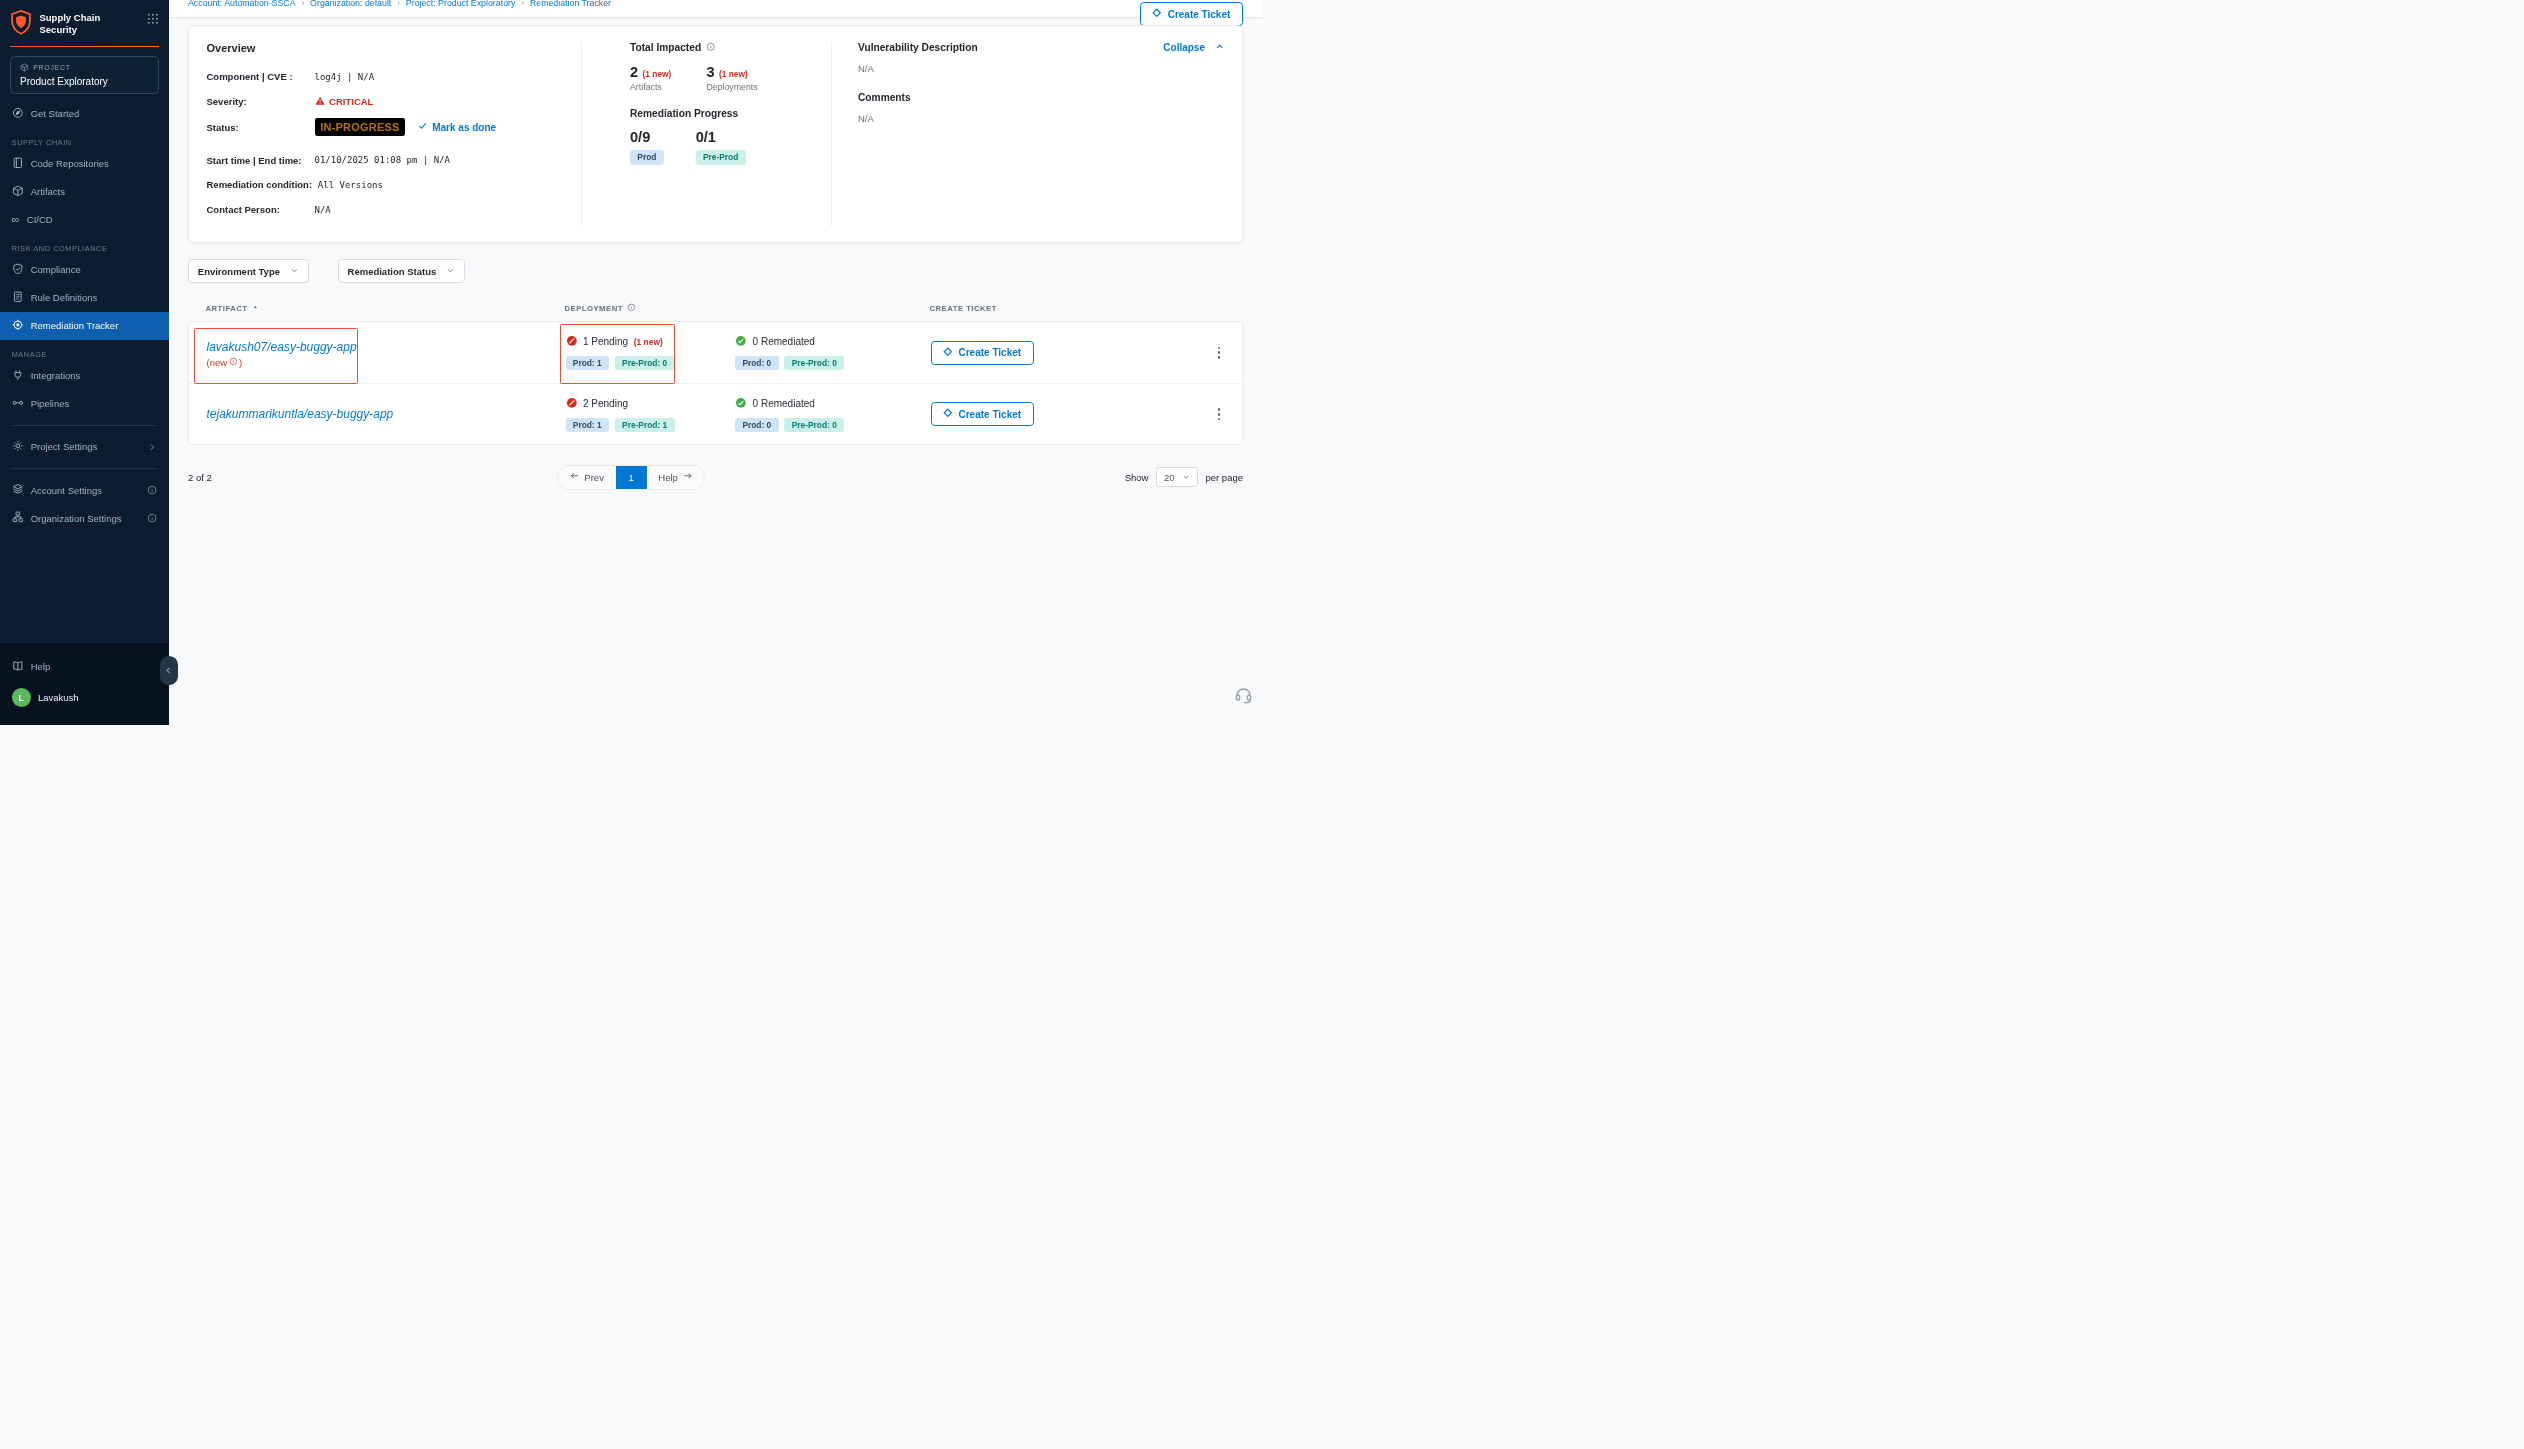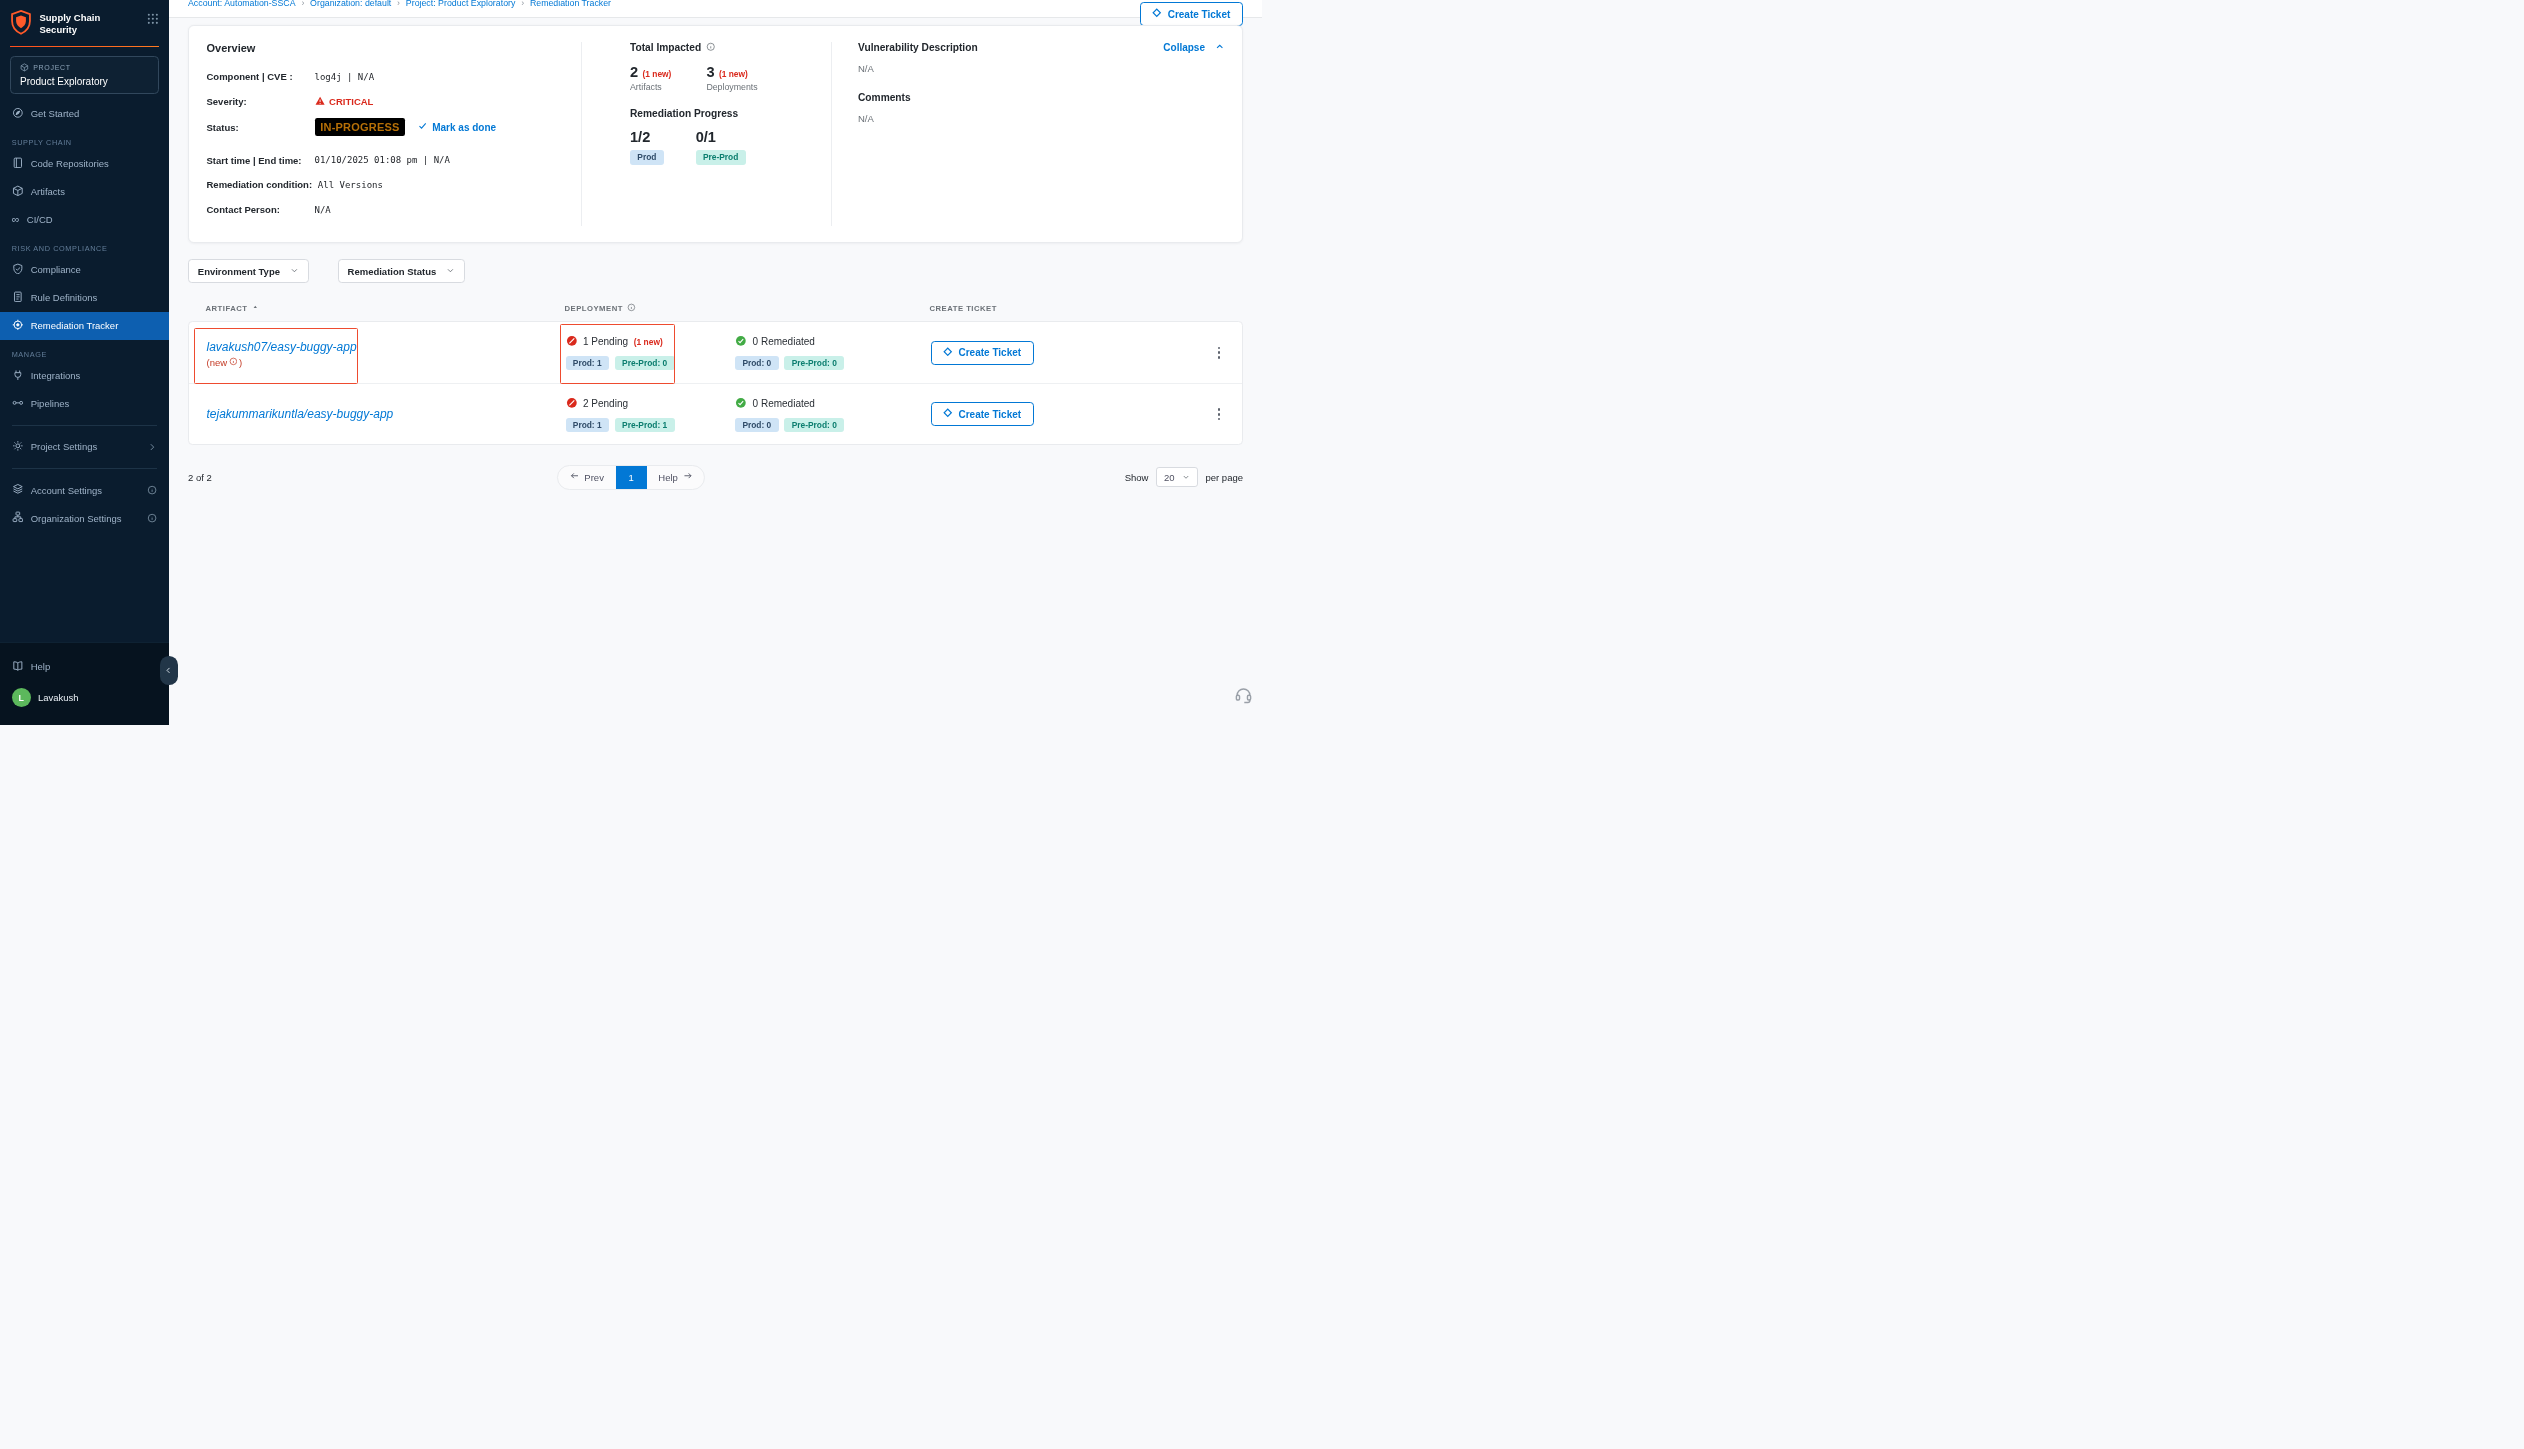--- a/index.html
+++ b/index.html
@@ -388,21 +388,21 @@
                 <span>3</span>
                 <span class="red-small">(1 new)</span>
               </div>
               <div class="ti-caption">Deployments</div>
             </div>
           </div>
 
           <div class="sec-heading">Remediation Progress</div>
           <div class="rp-groups">
             <div>
-              <div class="rp-val">1/2</div>
+              <div class="rp-val">0/9</div>
               <span class="pill pill-prod">Prod</span>
             </div>
             <div>
               <div class="rp-val">0/1</div>
               <span class="pill pill-preprod">Pre-Prod</span>
             </div>
           </div>
         </div>
 
         <div class="ov-col3">

